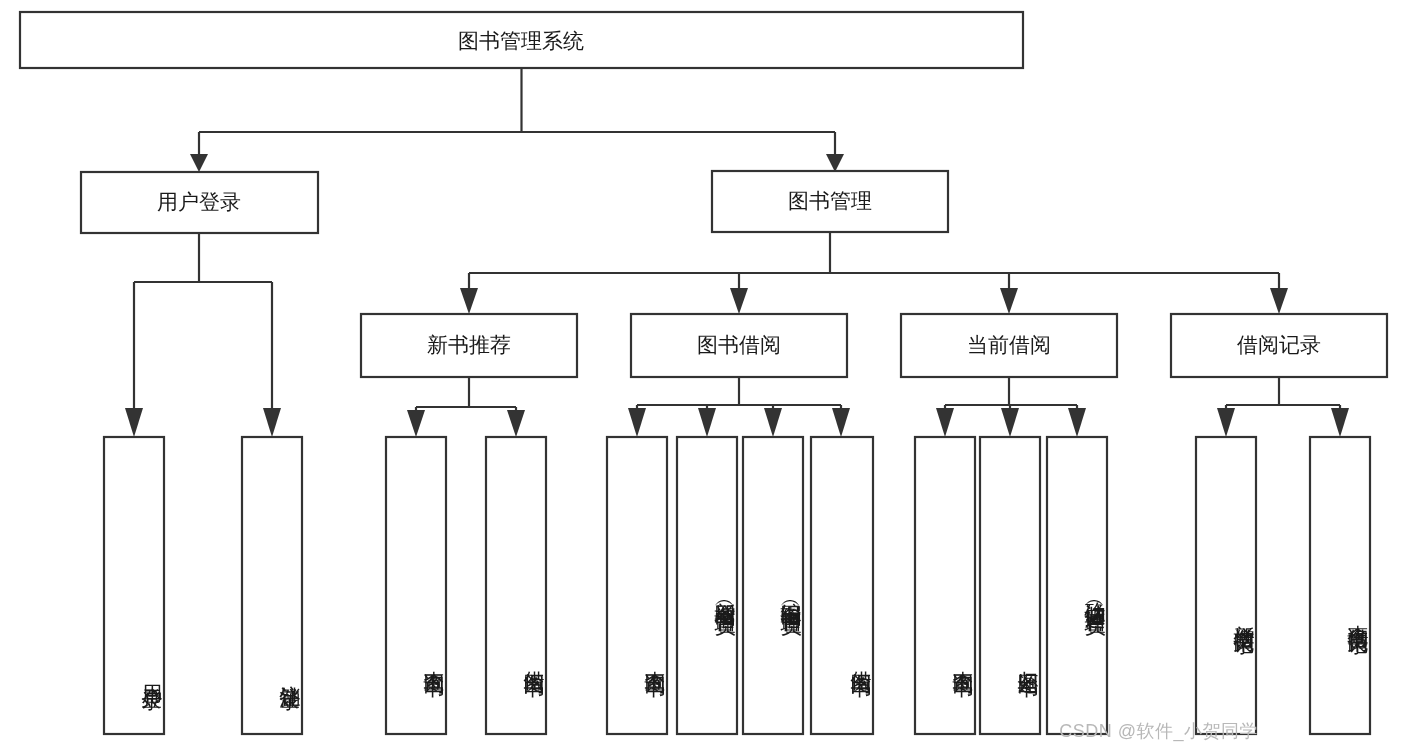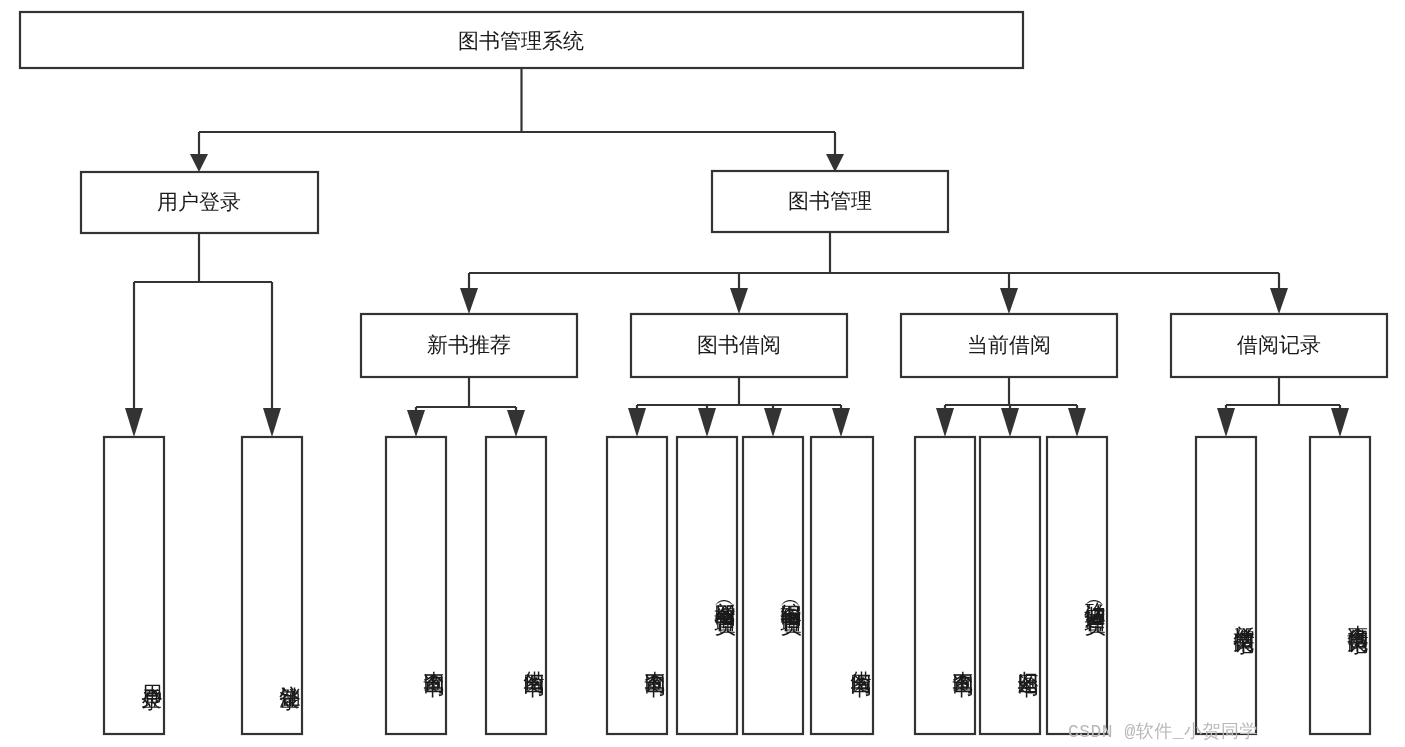--- a/index.html
+++ b/index.html
@@ -64,21 +64,21 @@
     align-items: flex-start;
     justify-content: center;
     text-align: left;
     pointer-events: none;
     user-select: none;
   }
   .watermark {
     position: absolute;
     right: 8px;
     bottom: 4px;
-    font-family: Liberation Mono, monospace;
+    font-family: Liberation Sans, sans-serif;
     font-size: 18px;
     color: #b8b8b8;
     letter-spacing: 0.5px;
     white-space: nowrap;
   }
 </style>
 </head>
 <body>
 
 <div id="diagram-root">

